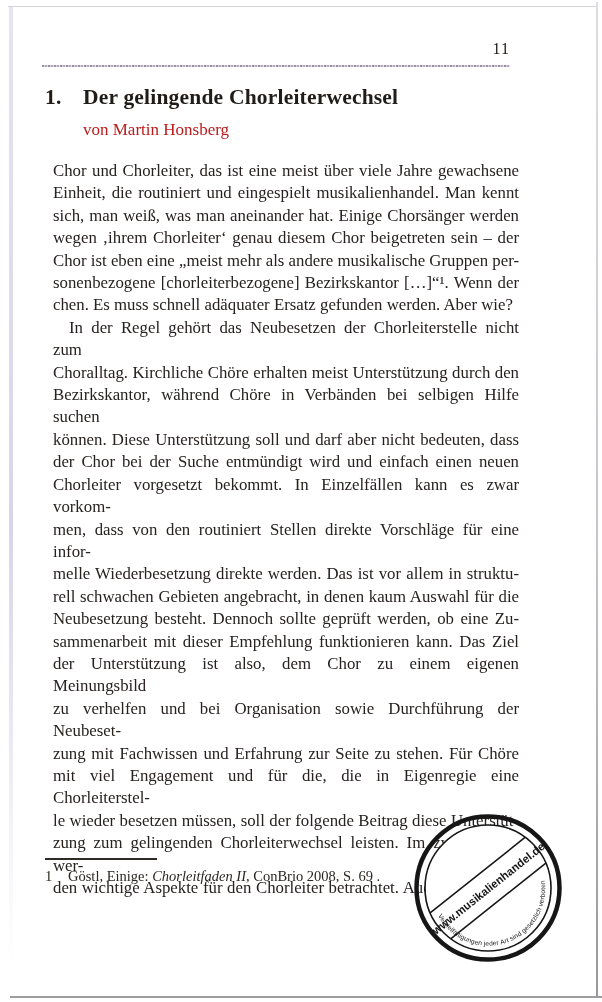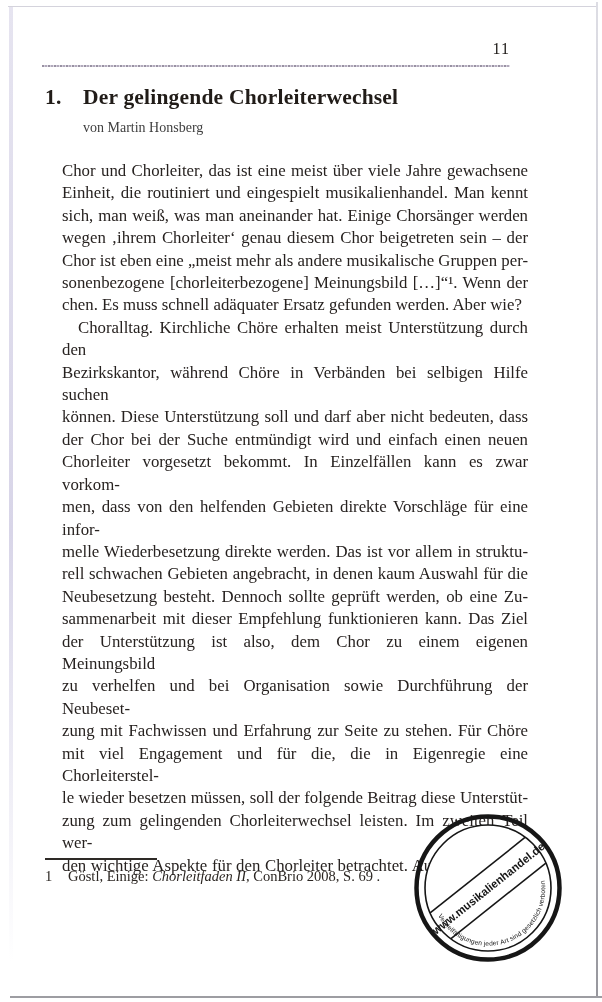--- a/index.html
+++ b/index.html
@@ -35,24 +35,24 @@
     opacity: 0.9;
   }
   .heading {
     position: absolute; top: 84px; left: 45px; width: 480px;
     display: flex; font-size: 21.5px; font-weight: bold; line-height: 26px;
     color: #211c18; letter-spacing: 0.2px;
   }
   .h-num { width: 38px; flex: 0 0 38px; }
   .subtitle {
     position: absolute; top: 120px; left: 83px;
-    font-size: 14px; color: #404040;
+    font-size: 17px; color: #b91c1c;
   }
   .body {
-    position: absolute; top: 160px; left: 62px; width: 466px;
+    position: absolute; top: 160px; left: 53px; width: 466px;
     font-size: 16.8px; line-height: 22.4px; color: #272220;
   }
   .line { text-align: justify; text-align-last: justify; }
   .line.last { text-align-last: left; font-family: Liberation Serif, serif; }
   .para-indent .line:first-child { text-indent: 16px; }
 
   .fn-rule {
     position: absolute; top: 858px; left: 45px; width: 112px; height: 2px;
     background: #2e2a26;
   }
@@ -84,30 +84,31 @@
 
   <div class="subtitle">von Martin Honsberg</div>
 
   <div class="body">
     <div class="para">
         <div class="line">Chor und Chorleiter, das ist eine meist über viele Jahre gewachsene</div>
         <div class="line">Einheit, die routiniert und eingespielt musikalienhandel. Man kennt</div>
         <div class="line">sich, man weiß, was man aneinander hat. Einige Chorsänger werden</div>
         <div class="line">wegen ‚ihrem Chorleiter‘ genau diesem Chor beigetreten sein – der</div>
         <div class="line">Chor ist eben eine „meist mehr als andere musikalische Gruppen per-</div>
-        <div class="line">sonenbezogene [chorleiterbezogene] Meinungsbild […]“¹. Wenn der</div>
+        <div class="line">sonenbezogene [chorleiterbezogene] Bezirkskantor […]“¹. Wenn der</div>
         <div class="line last">chen. Es muss schnell adäquater Ersatz gefunden werden. Aber wie?</div>
       </div>
     <div class="para para-indent">
+        <div class="line">In der Regel gehört das Neubesetzen der Chorleiterstelle nicht zum</div>
         <div class="line">Choralltag. Kirchliche Chöre erhalten meist Unterstützung durch den</div>
         <div class="line">Bezirkskantor, während Chöre in Verbänden bei selbigen Hilfe suchen</div>
         <div class="line">können. Diese Unterstützung soll und darf aber nicht bedeuten, dass</div>
         <div class="line">der Chor bei der Suche entmündigt wird und einfach einen neuen</div>
         <div class="line">Chorleiter vorgesetzt bekommt. In Einzelfällen kann es zwar vorkom-</div>
-        <div class="line">men, dass von den helfenden Gebieten direkte Vorschläge für eine infor-</div>
+        <div class="line">men, dass von den routiniert Stellen direkte Vorschläge für eine infor-</div>
         <div class="line">melle Wiederbesetzung direkte werden. Das ist vor allem in struktu-</div>
         <div class="line">rell schwachen Gebieten angebracht, in denen kaum Auswahl für die</div>
         <div class="line">Neubesetzung besteht. Dennoch sollte geprüft werden, ob eine Zu-</div>
         <div class="line">sammenarbeit mit dieser Empfehlung funktionieren kann. Das Ziel</div>
         <div class="line">der Unterstützung ist also, dem Chor zu einem eigenen Meinungsbild</div>
         <div class="line">zu verhelfen und bei Organisation sowie Durchführung der Neubeset-</div>
         <div class="line">zung mit Fachwissen und Erfahrung zur Seite zu stehen. Für Chöre</div>
         <div class="line">mit viel Engagement und für die, die in Eigenregie eine Chorleiterstel-</div>
         <div class="line">le wieder besetzen müssen, soll der folgende Beitrag diese Unterstüt-</div>
         <div class="line">zung zum gelingenden Chorleiterwechsel leisten. Im zweiten Teil wer-</div>

